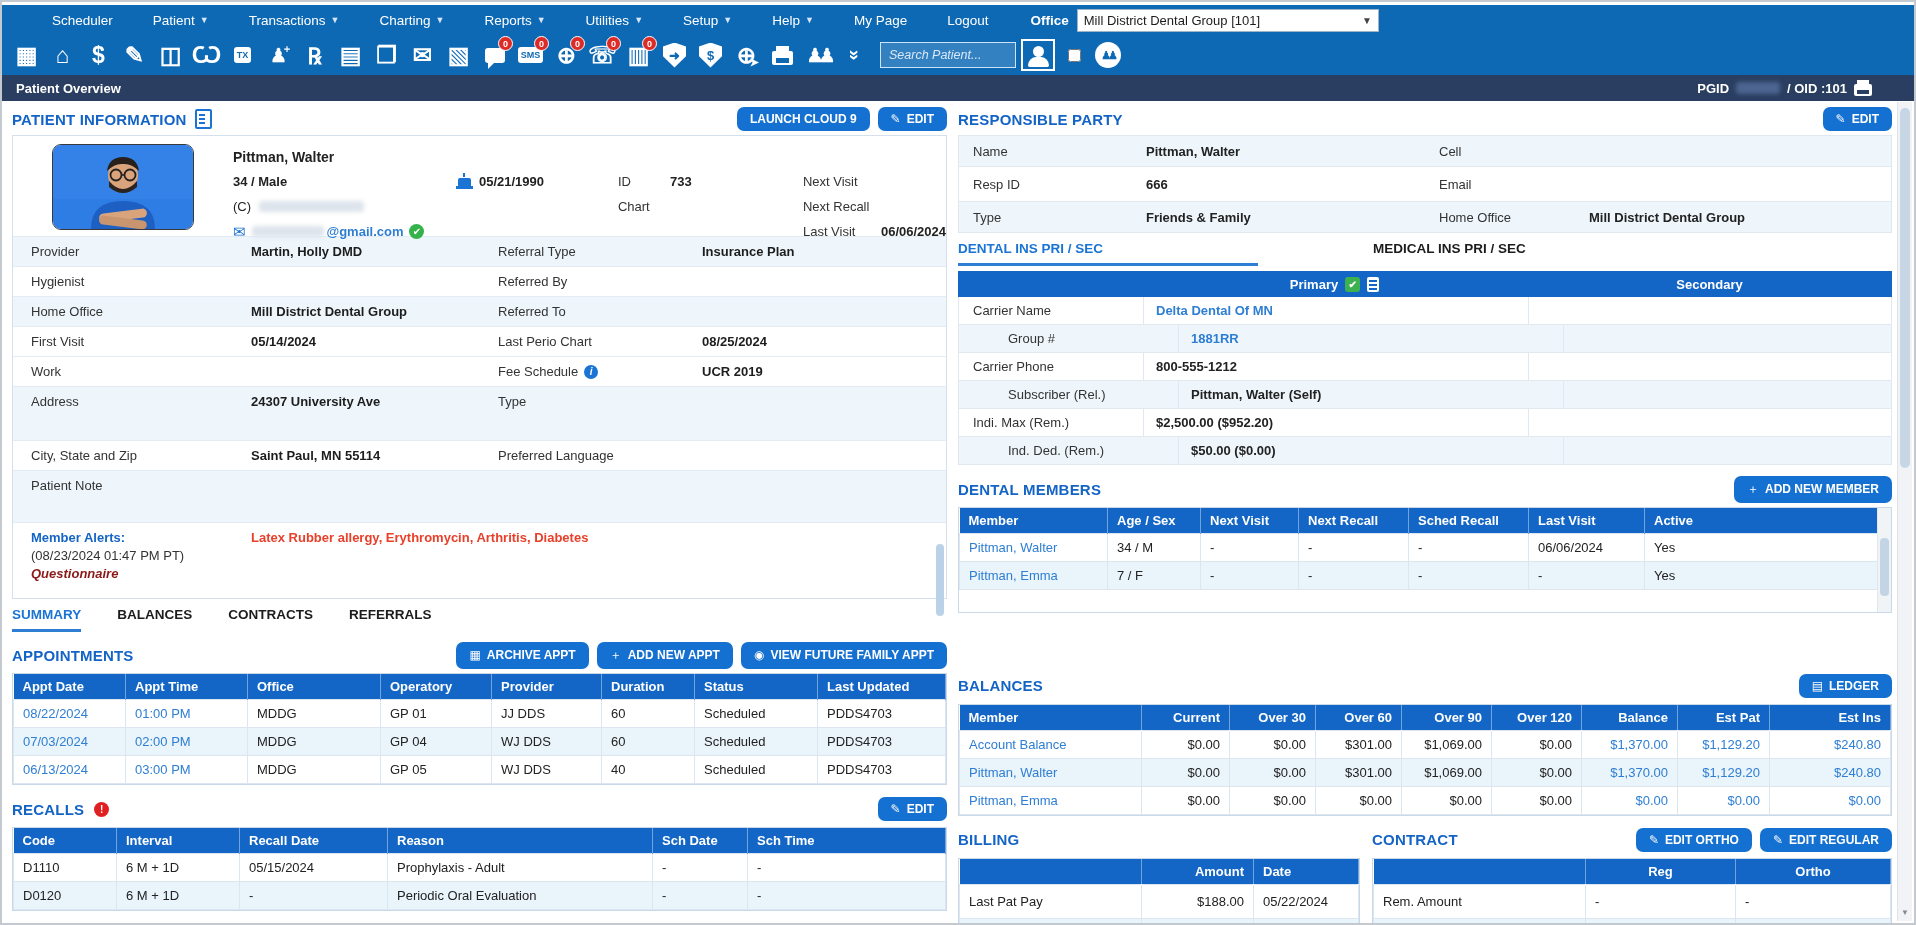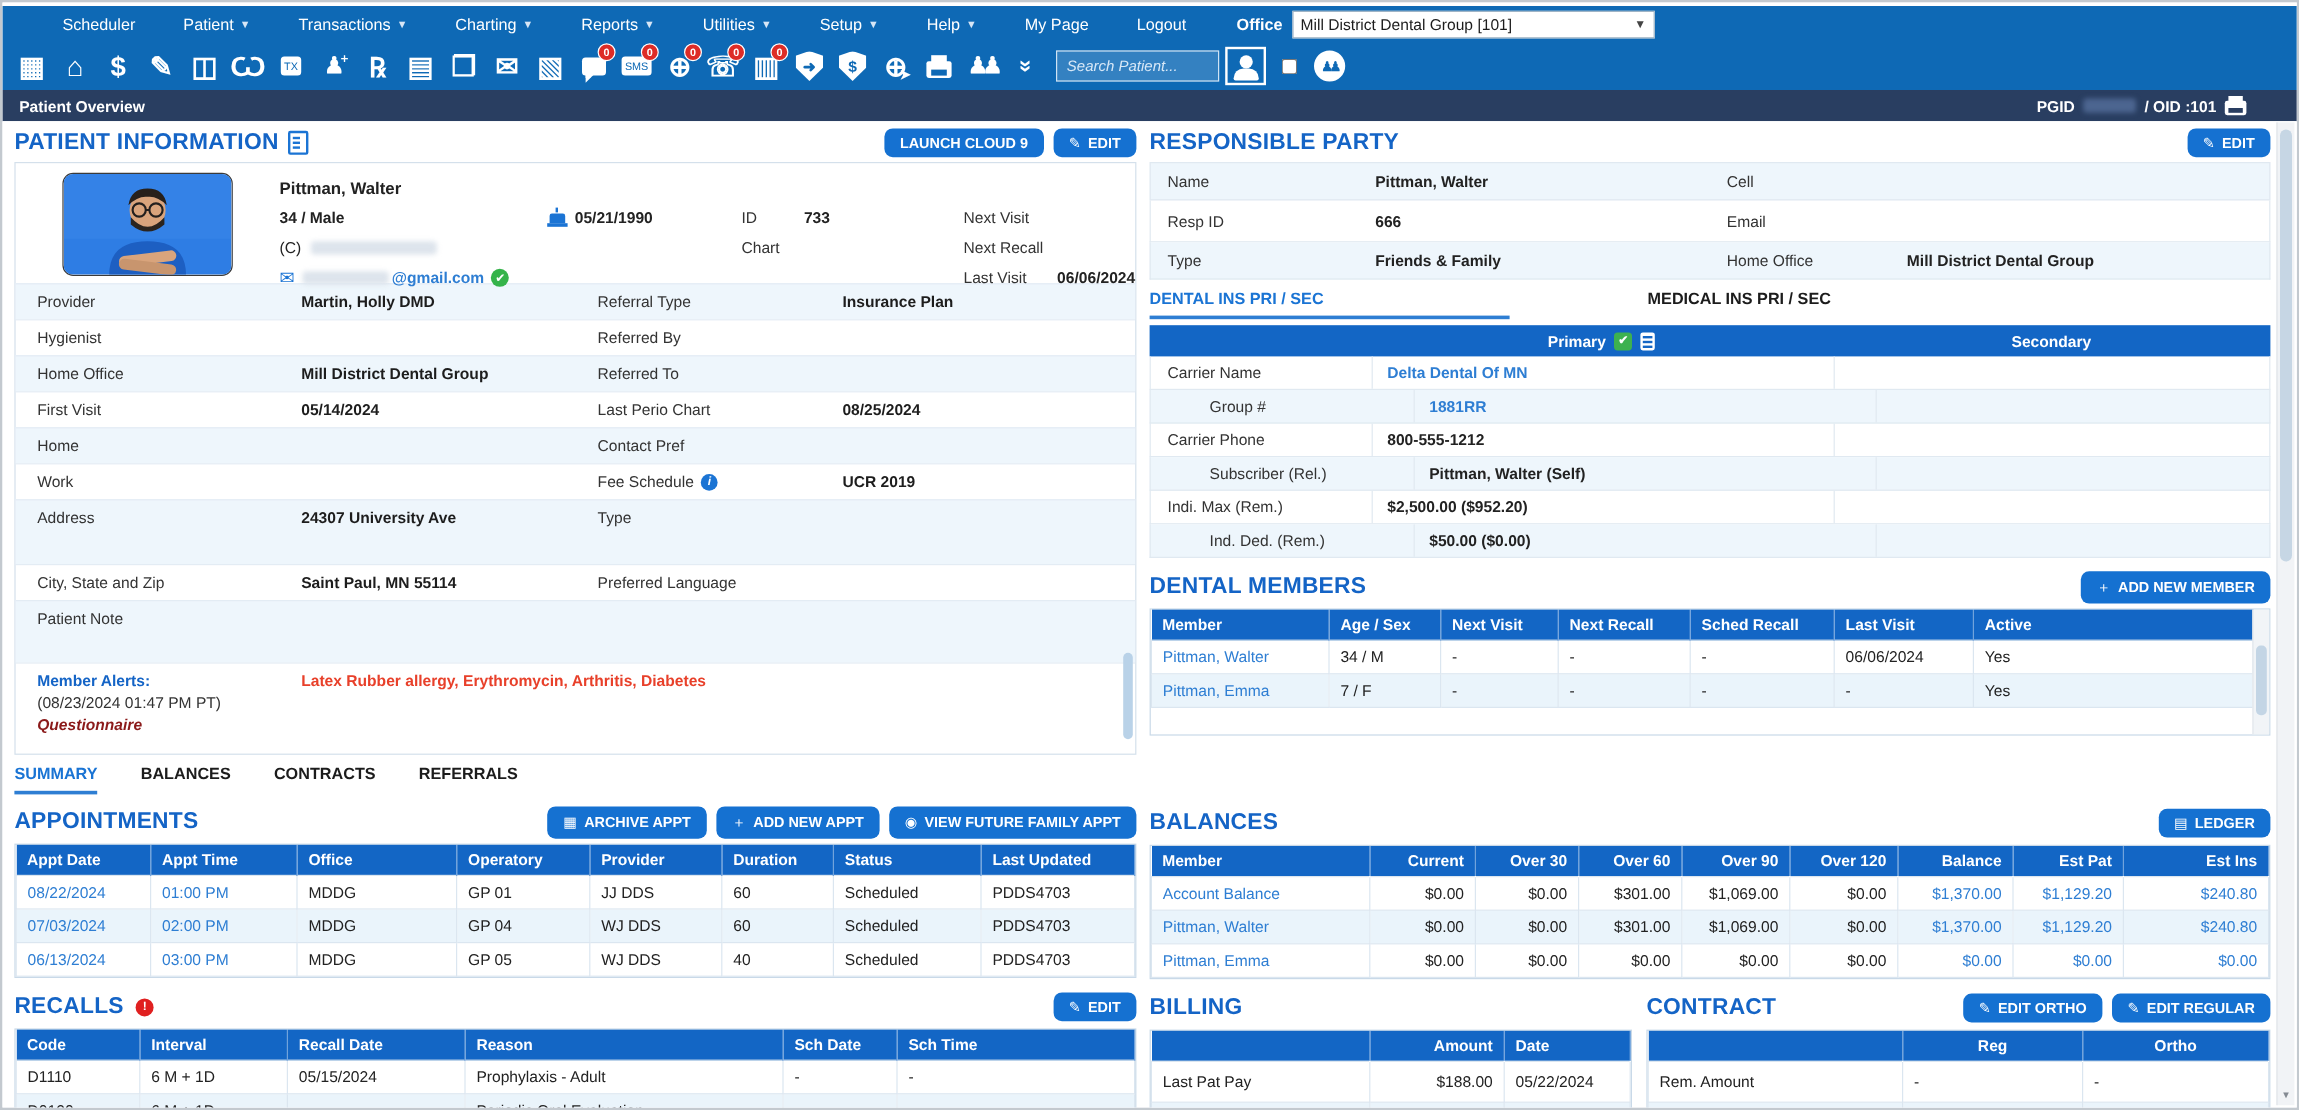--- a/index.html
+++ b/index.html
@@ -13,21 +13,21 @@
   .office-label{font-weight:bold;font-size:13.5px;margin-left:22px;}
   .office-select{margin-left:8px;width:288px;height:21px;background:#fff;color:#1c1c1c;font-size:13px;
     display:flex;align-items:center;padding:0 6px;justify-content:space-between;border:1px solid #9fb4c6;}
   .office-select .caret{color:#444;font-size:10px;}
   
   .toolbar{height:40px;background:#0e69b5;display:flex;align-items:center;padding:0 8px;gap:3px;}
   .tb-icon{width:33px;height:32px;color:#fff;display:flex;align-items:center;justify-content:center;
     font-size:23px;position:relative;font-weight:bold;}
   .tb-icon .badge{position:absolute;top:-3px;right:-2px;background:#dd2c27;color:#fff;border:1px solid #fff;
     border-radius:50%;width:13px;height:13px;font-size:9px;font-weight:bold;display:flex;align-items:center;justify-content:center;}
-  .lbl-box{background:#fff;color:#0e69b5;font-weight:normal;font-size:9px;border-radius:3px;padding:3px 3px;letter-spacing:0;}
+  .lbl-box{background:#fff;color:#0e69b5;font-weight:bold;font-size:9px;border-radius:3px;padding:3px 3px;letter-spacing:0;}
   .shield{width:23px;height:25px;background:#fff;color:#0e69b5;
     clip-path:polygon(50% 0,100% 16%,100% 55%,50% 100%,0 55%,0 16%);
     display:flex;align-items:center;justify-content:center;font-size:13px;font-weight:bold;}
   .bubble{width:20px;height:15px;background:#fff;border-radius:3px;position:relative;}
   .bubble:after{content:"";position:absolute;left:3px;bottom:-6px;border:4px solid transparent;border-top-color:#fff;border-left-color:#fff;}
   .printer-ic{width:21px;height:14px;background:#fff;border-radius:2px;position:relative;margin-top:5px;}
   .printer-ic:before{content:"";position:absolute;top:-5px;left:4px;width:13px;height:6px;background:#fff;}
   .printer-ic:after{content:"";position:absolute;bottom:2px;left:4px;width:13px;height:5px;background:#0e69b5;}
   .search-input{width:118px;height:24px;background:rgba(255,255,255,.16);border:1px solid #cfe3f4;color:#fff;
     font-style:italic;font-size:12.5px;padding:0 8px;margin-left:6px;font-family:"Liberation Sans",sans-serif;}
@@ -44,21 +44,21 @@
   .ph-right{margin-left:auto;display:flex;align-items:center;gap:7px;margin-right:28px;}
   .redact-dark{display:inline-block;width:44px;height:12px;border-radius:3px;background:#4c6590;filter:blur(2px);}
   .printer-sm{width:18px;height:12px;background:#fff;border-radius:2px;position:relative;margin-top:4px;}
   .printer-sm:before{content:"";position:absolute;top:-4px;left:3px;width:12px;height:5px;background:#fff;}
   .printer-sm:after{content:"";position:absolute;bottom:2px;left:3px;width:12px;height:4px;background:#293e61;}
   
   .content{position:relative;height:822px;background:#fff;}
   .col-left{position:absolute;left:10px;top:2px;width:935px;}
   .col-right{position:absolute;left:956px;top:2px;width:934px;}
   .sec-row{height:32px;display:flex;align-items:center;gap:8px;}
-  .sec-title{color:#1464c6;font-weight:bold;font-size:19px;letter-spacing:.2px;}
+  .sec-title{color:#1464c6;font-weight:bold;font-size:15px;letter-spacing:.2px;}
   .sec-buttons{margin-left:auto;display:flex;gap:8px;}
   .btn{background:#1571d1;color:#fff;font-weight:bold;font-size:12px;padding:5px 13px;border-radius:7px;
     display:inline-flex;align-items:center;gap:6px;border:none;cursor:pointer;font-family:"Liberation Sans",sans-serif;white-space:nowrap;}
   .btn .bic{font-size:12px;font-weight:normal;}
   .mini-doc{width:13px;height:16px;border:2px solid #1b74d4;border-radius:2px;position:relative;}
   .mini-doc:before{content:"";position:absolute;left:2px;top:3px;width:6px;height:2px;background:#1b74d4;box-shadow:0 4px 0 #1b74d4,0 8px 0 #1b74d4;}
   
   .pi-panel{border:1px solid #d4e0eb;background:#fff;position:relative;}
   .pi-head{display:flex;height:100px;align-items:flex-start;padding-top:8px;box-sizing:border-box;}
   .pi-photo-wrap{width:250px;display:flex;justify-content:center;}
@@ -351,26 +351,20 @@
           <span class="val">Mill District Dental Group</span>
           <span class="lab">Referred To</span>
           <span class="val"></span>
         </div>
         <div class="pi-row">
           <span class="lab">First Visit</span>
           <span class="val">05/14/2024</span>
           <span class="lab">Last Perio Chart</span>
           <span class="val">08/25/2024</span>
         </div>
-        <div class="pi-row lite">
-          <span class="lab">Home</span>
-          <span class="val"></span>
-          <span class="lab">Contact Pref</span>
-          <span class="val"></span>
-        </div>
         <div class="pi-row">
           <span class="lab">Work</span>
           <span class="val"></span>
           <span class="lab" style="display:flex;align-items:center;padding-left:18px;">
               <span>Fee Schedule</span>
               <span class="info-i">i</span>
             </span>
           <span class="val">UCR 2019</span>
         </div>
         <div class="pi-row lite tall">

